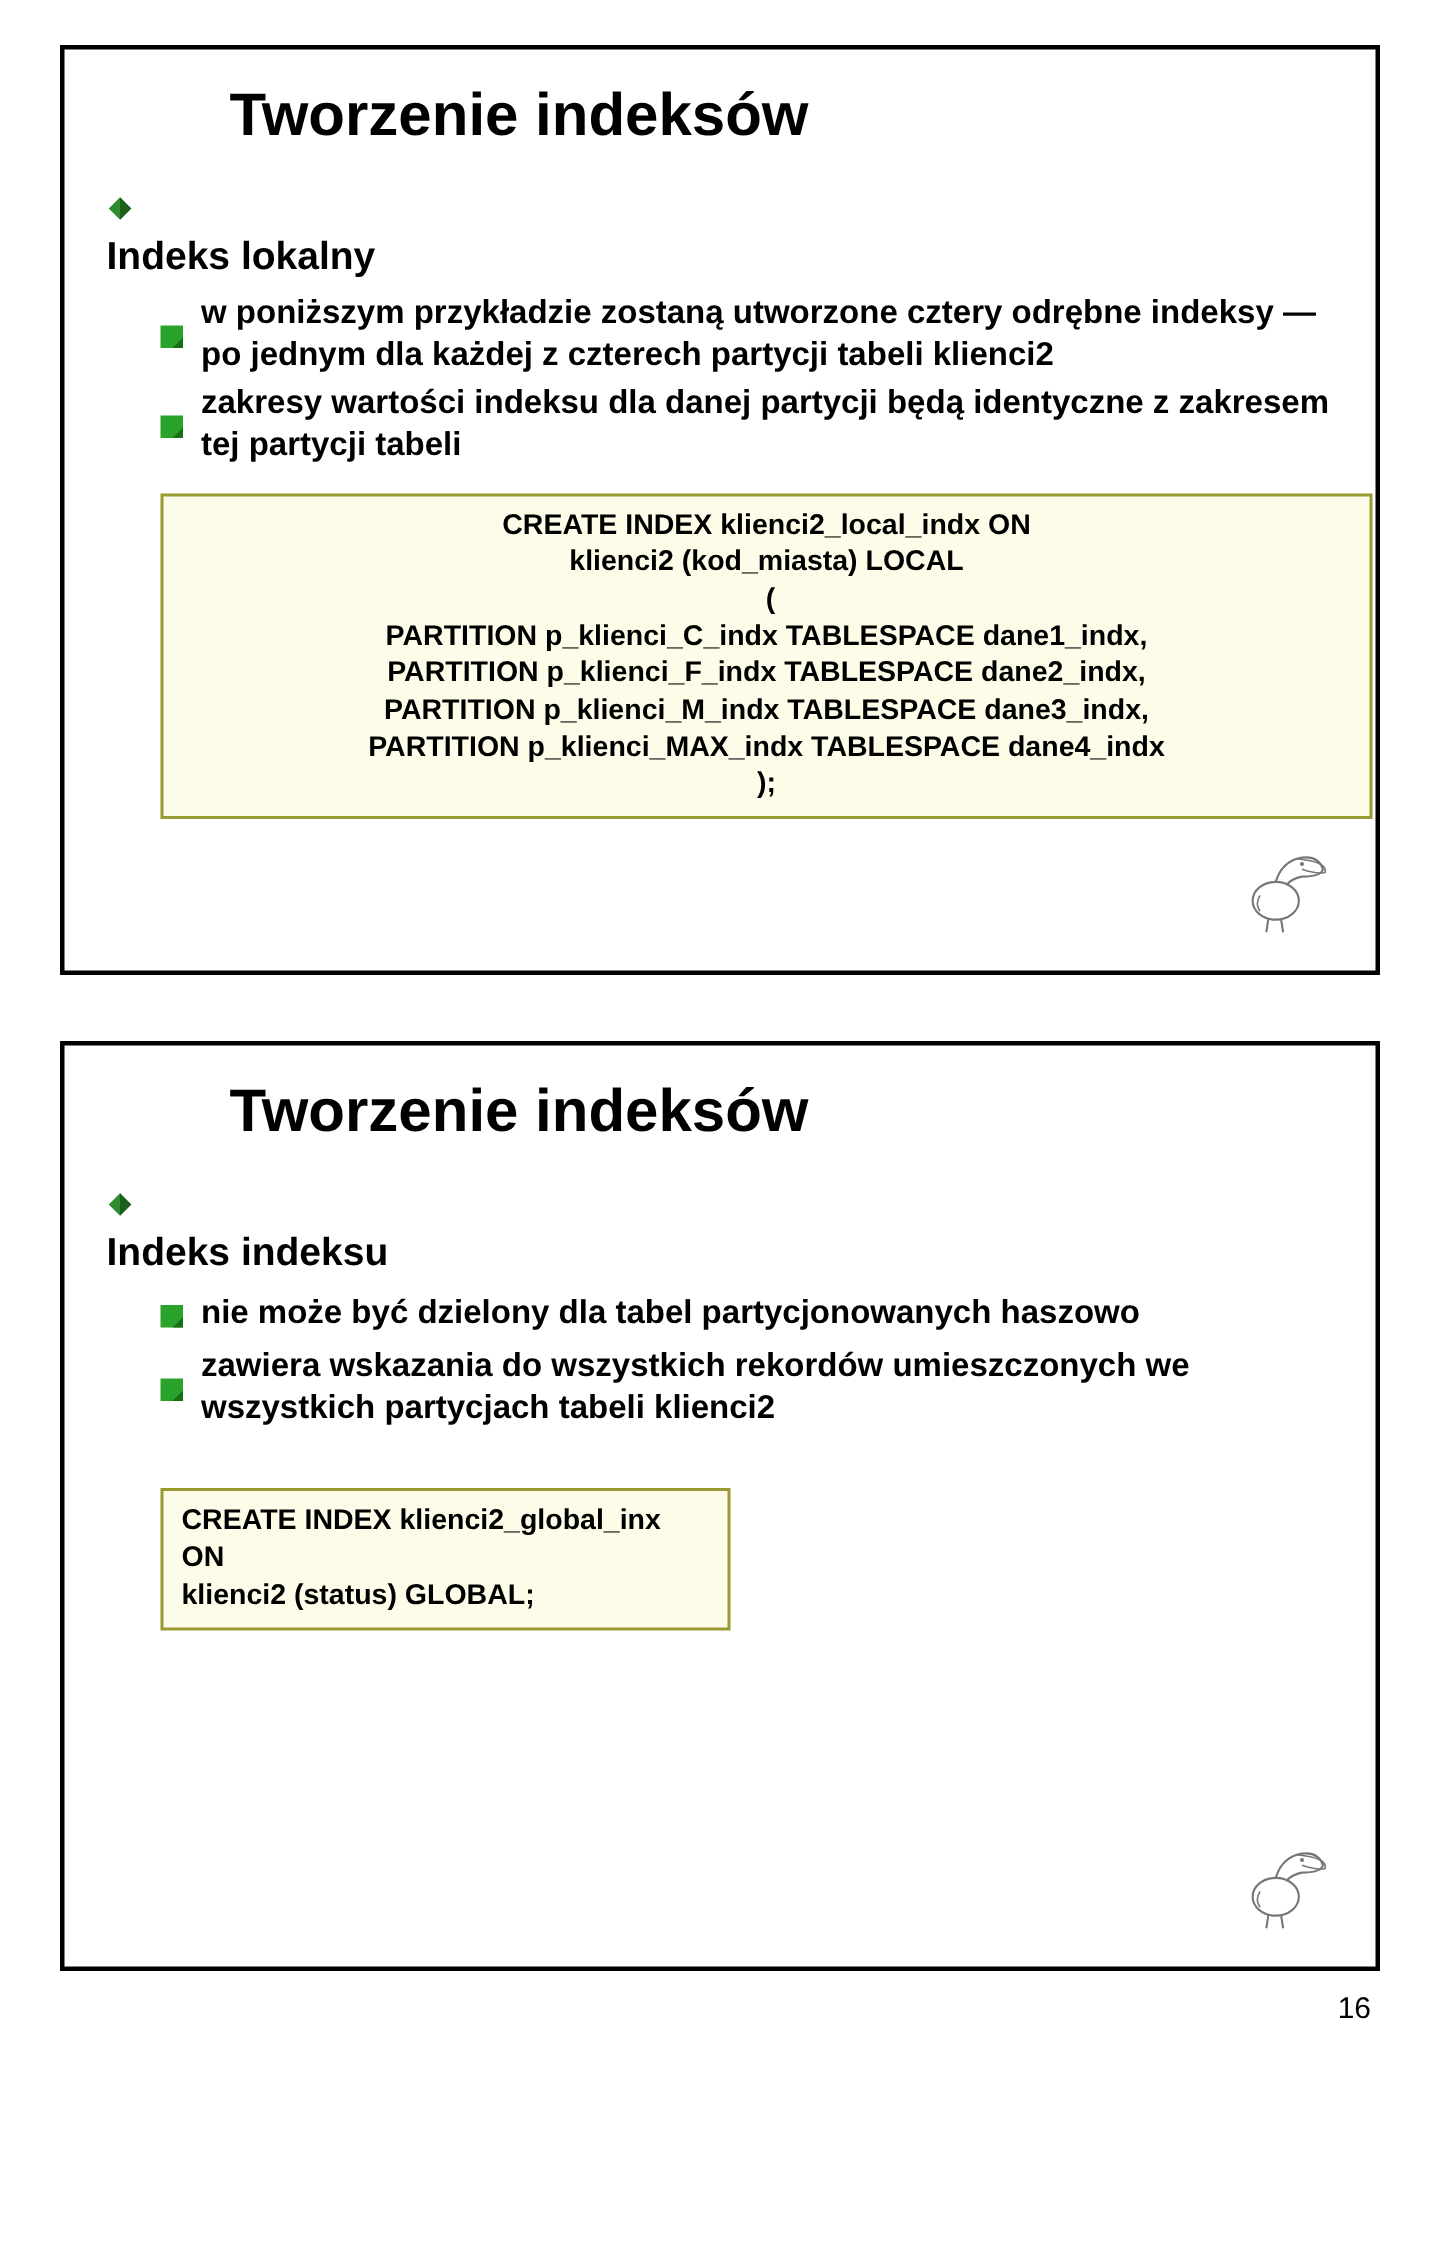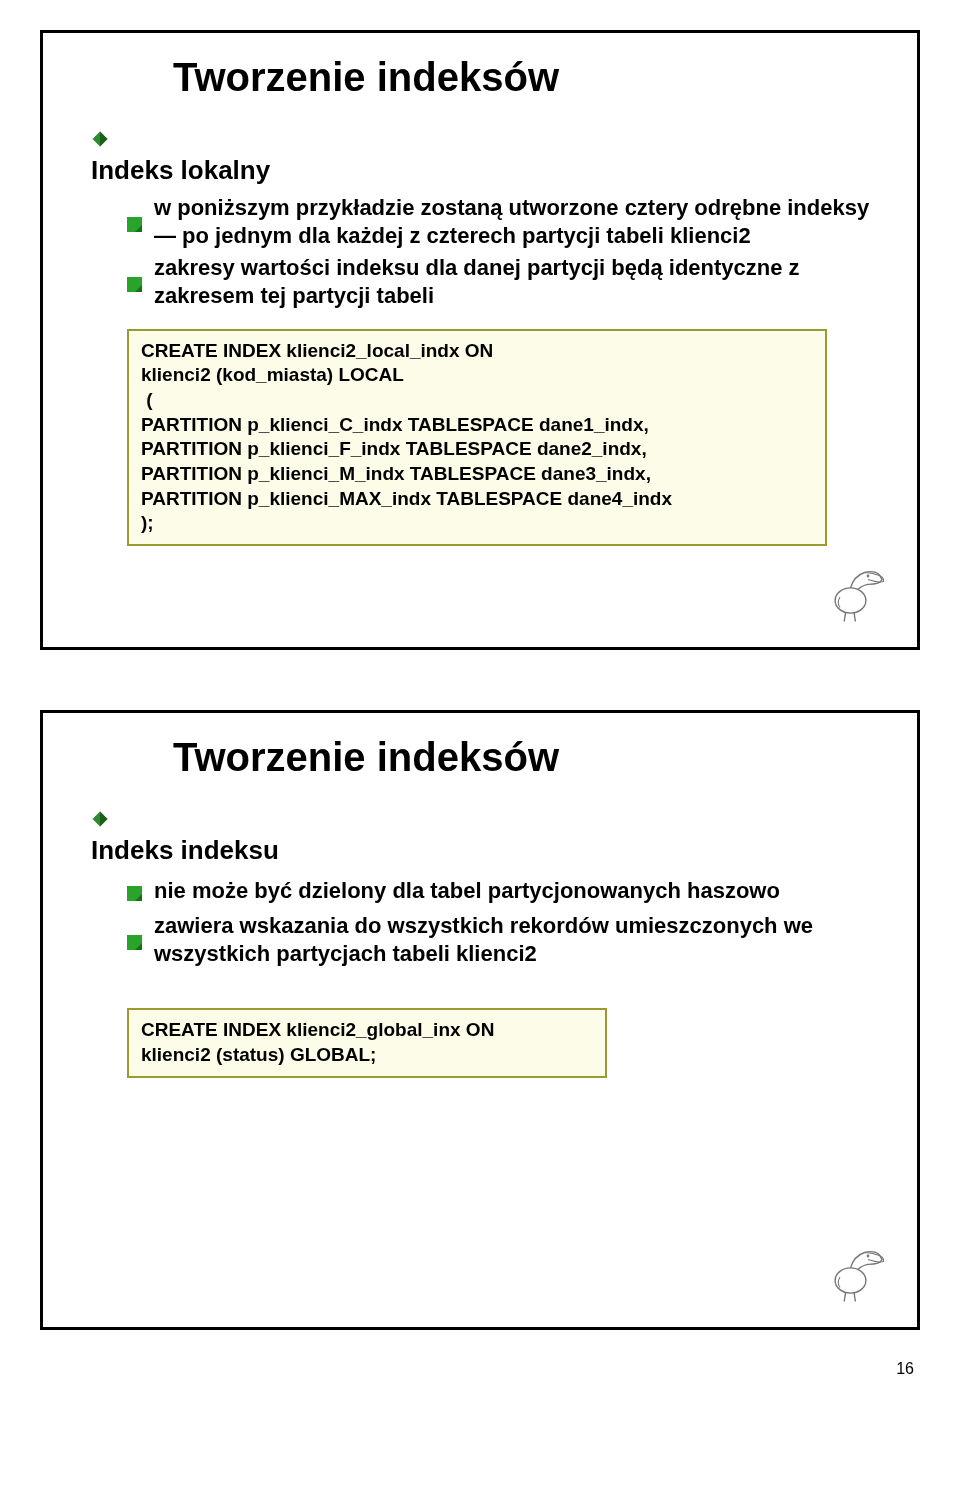--- a/index.html
+++ b/index.html
@@ -10,22 +10,22 @@
     width: 960px;
   }
   .page {
     width: 960px;
     padding: 30px 40px 20px 40px;
     box-sizing: border-box;
   }
   .slide {
     border: 3px solid #000;
     background: #fff;
-    padding: 18px 28px 24px 40px;
-    margin-bottom: 60px;
+    padding: 18px 28px 24px 20px;
+    margin-bottom: 44px;
     box-sizing: border-box;
     position: relative;
     min-height: 620px;
   }
   .slide-title {
     font-size: 40px;
     font-weight: bold;
     color: #000;
     margin: 4px 0 18px 90px;
   }
@@ -64,28 +64,29 @@
     margin: 18px 0 0 44px;
     font-size: 19px;
     font-weight: bold;
     font-family: Arial, Helvetica, sans-serif;
     color: #000;
     line-height: 1.3;
     white-space: pre-wrap;
     box-sizing: border-box;
   }
   .code-box.narrow {
-    width: 480px;
+    width: 380px;
   }
   .code-box.wide {
-    width: 700px;
+    width: 808px;
+    text-align: center;
   }
   .page-num {
     text-align: right;
-    font-size: 16px;
+    font-size: 20px;
     color: #000;
     margin-top: -30px;
     margin-right: 6px;
   }
   .diamond-bullet {
     width: 18px;
     height: 18px;
     display: inline-block;
   }
   .square-bullet {

